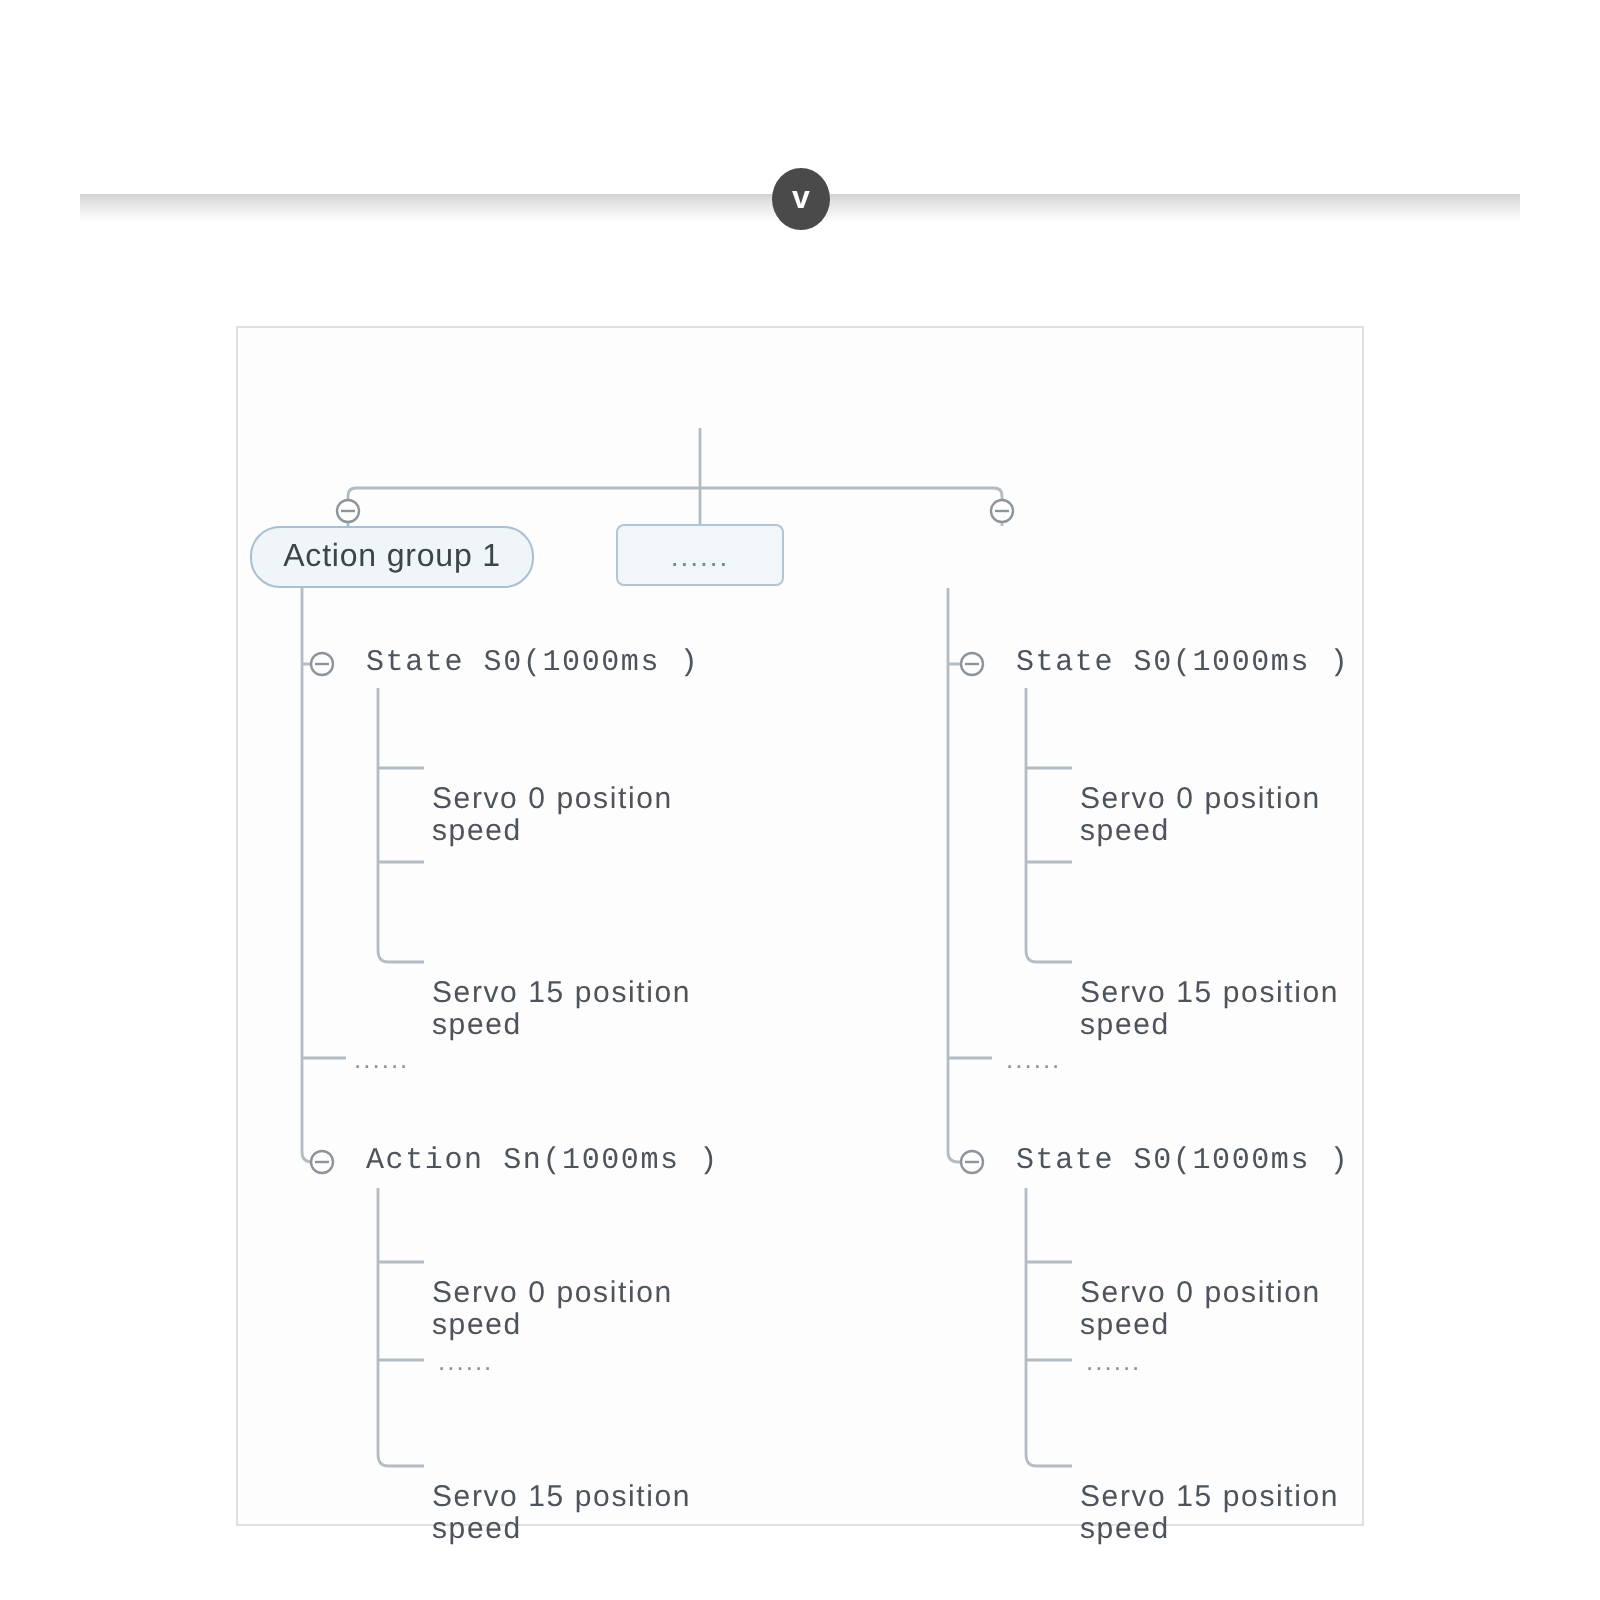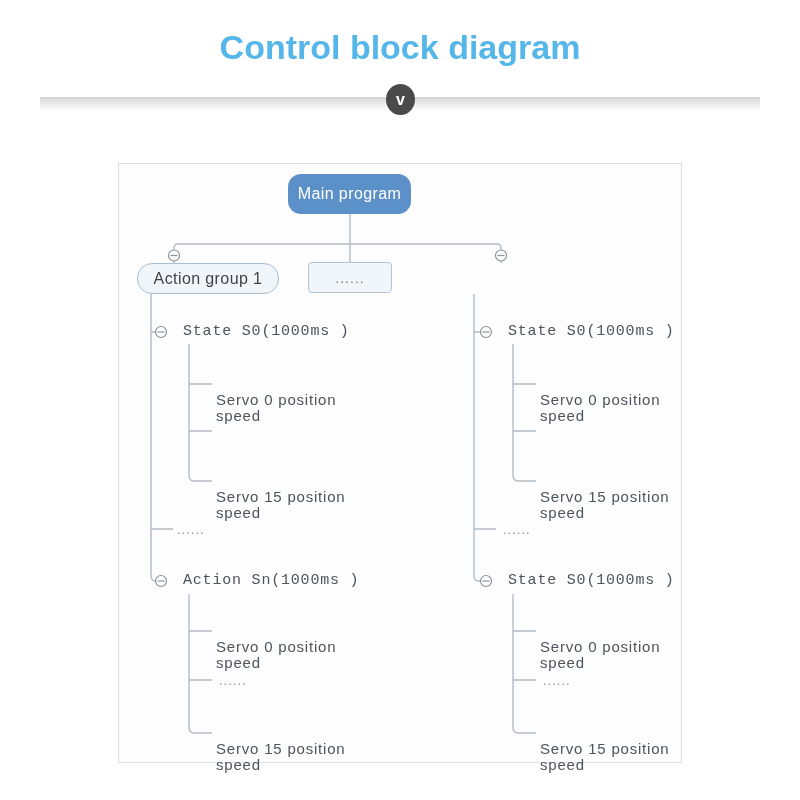--- a/index.html
+++ b/index.html
@@ -32,21 +32,20 @@
 
   .tlabel{position:absolute;color:#4d545c;font-size:15px;letter-spacing:0.8px;line-height:16px;white-space:nowrap;font-family:Liberation Mono, monospace;}
   .servo{position:absolute;color:#4d545c;font-size:15px;letter-spacing:0.8px;line-height:16px;white-space:pre-line;margin-top:16px;}
   .dots{position:absolute;color:#8a9299;font-size:13px;letter-spacing:1px;line-height:14px;white-space:nowrap;}
 </style>
 </head>
 <body>
 
 <div class="page">
 
-  <h1 class="title">Control block diagram</h1>
   <div class="divider"></div>
   <div class="chev">
     <span>v</span>
   </div>
 
   <div class="frame">
 
     <svg class="wires" width="564" height="600" viewBox="0 0 564 600" fill="none">
 
       <path d="M231,50 V98 M55,99 V84 Q55,80 59,80 H378 Q382,80 382,84 V99" stroke="#b3bbc3" stroke-width="1.4"></path>
@@ -78,22 +77,21 @@
       <g>
         <circle cx="367" cy="168" r="5.5" fill="#fdfdfd" stroke="#8d949b" stroke-width="1.2"></circle>
         <path d="M363.5,168 H370.5" stroke="#8d949b" stroke-width="1.2"></path>
       </g>
       <g>
         <circle cx="367" cy="417" r="5.5" fill="#fdfdfd" stroke="#8d949b" stroke-width="1.2"></circle>
         <path d="M363.5,417 H370.5" stroke="#8d949b" stroke-width="1.2"></path>
       </g>
     </svg>
 
-    <div class="node-root">Main program</div>
-    <div class="pill" style="left:18px;top:99px;width:142px;">Action group 1</div>
+    <div class="pill" style="left:6px;top:99px;width:142px;">Action group 1</div>
     <div class="dotsbox">......</div>
 
     <div class="tlabel" style="left:64px;top:160px;">State S0(1000ms )</div>
     <div class="servo" style="left:97px;top:212px;">Servo 0 position
 speed</div>
     <div class="servo" style="left:97px;top:259px;"></div>
     <div class="servo" style="left:97px;top:309px;">Servo 15 position
 speed</div>
     <div class="dots" style="left:58px;top:359px;">......</div>
     <div class="tlabel" style="left:64px;top:409px;">Action Sn(1000ms )</div>

